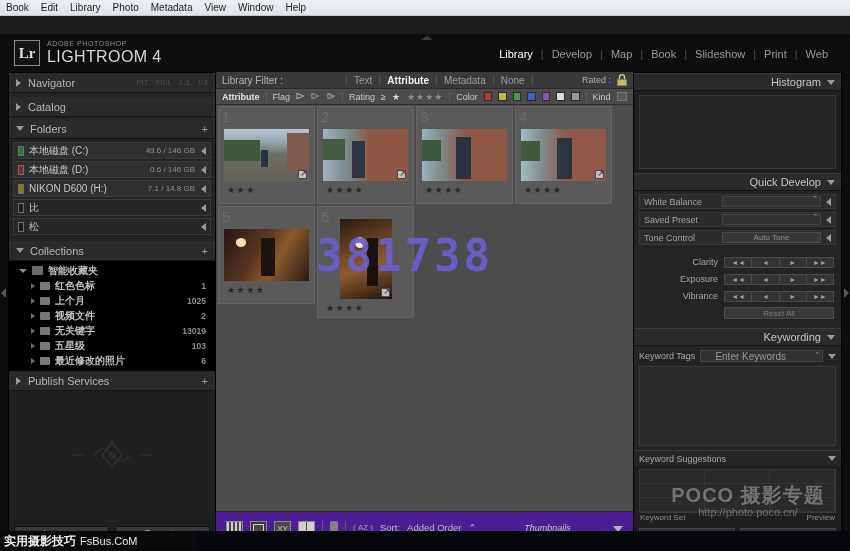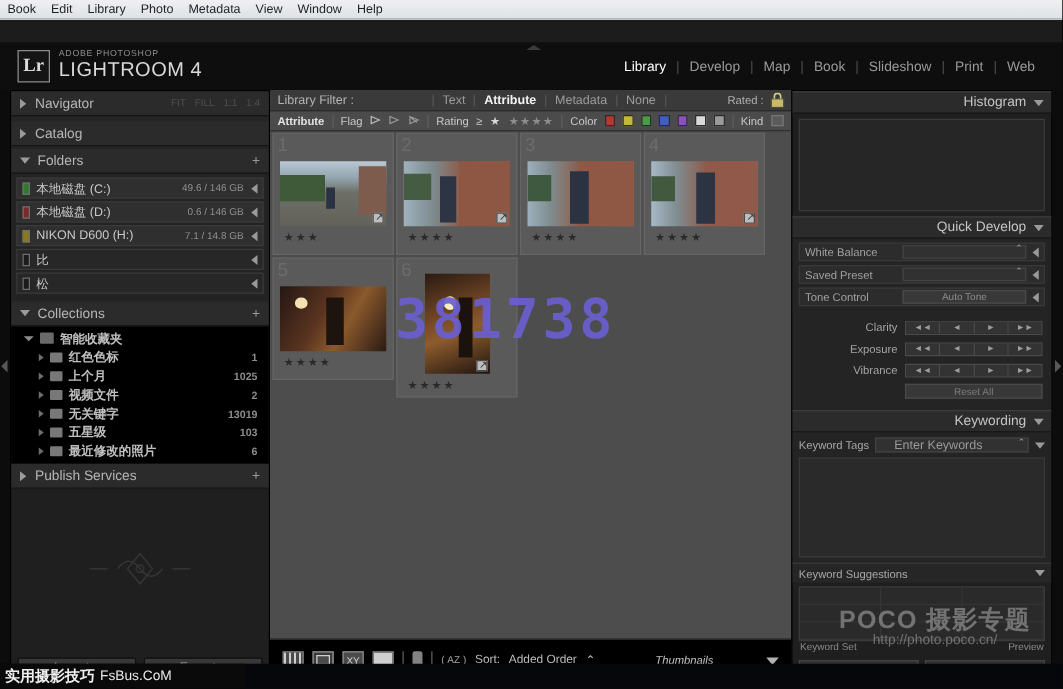--- a/index.html
+++ b/index.html
@@ -156,21 +156,21 @@
   .cell .rate { position:absolute; left:8px; font-size:9px; color:#2a2a2a; letter-spacing:1.5px; }
   .badge { position:absolute; right:2px; bottom:2px; width:9px; height:9px;
            background:#bdbdbd; border:1px solid #4b4b4b; }
   .badge:after { content:"↗"; position:absolute; left:0; top:-2px; font-size:8px; color:#2b2b2b;
                  width:9px; text-align:center; }
 
   .wm1 { position:absolute; left:100px; top:124px; font-size:44px; font-weight:bold;
          color:#6a5fd0; letter-spacing:3px; font-family:"DejaVu Sans Mono", monospace;
          opacity:.92; }
 
-  .toolbar { position:absolute; left:0; bottom:0; width:417px; height:32px; background:#000000;
+  .toolbar { position:absolute; left:0; bottom:0; width:417px; height:32px; background:#4c1d95;
              border-top:1px solid #282828; display:flex; align-items:center; padding:0 10px; gap:7px; }
   .viewicon { width:17px; height:14px; border:1px solid #8d8d8d; background:#4a4a4a; position:relative; }
   .sprayicon { width:8px; height:14px; background:#828282; border-radius:2px 2px 1px 1px; }
   .azicon { font-size:8px; color:#a8a8a8; border:none; }
   .sortlbl { font-size:9.5px; color:#bdbdbd; }
   .thumbslider { position:absolute; right:38px; bottom:5px; width:95px; text-align:center; }
   .thumbslider .tl { font-size:9px; color:#c2c2c2;font-style:italic; }
   .track { height:2px; background:#6e6e6e; margin-top:3px; position:relative; border-radius:1px; }
   .knob { position:absolute; left:44%; top:-3px; width:8px; height:8px; background:#d2d2d2;
           border-radius:50%; }

